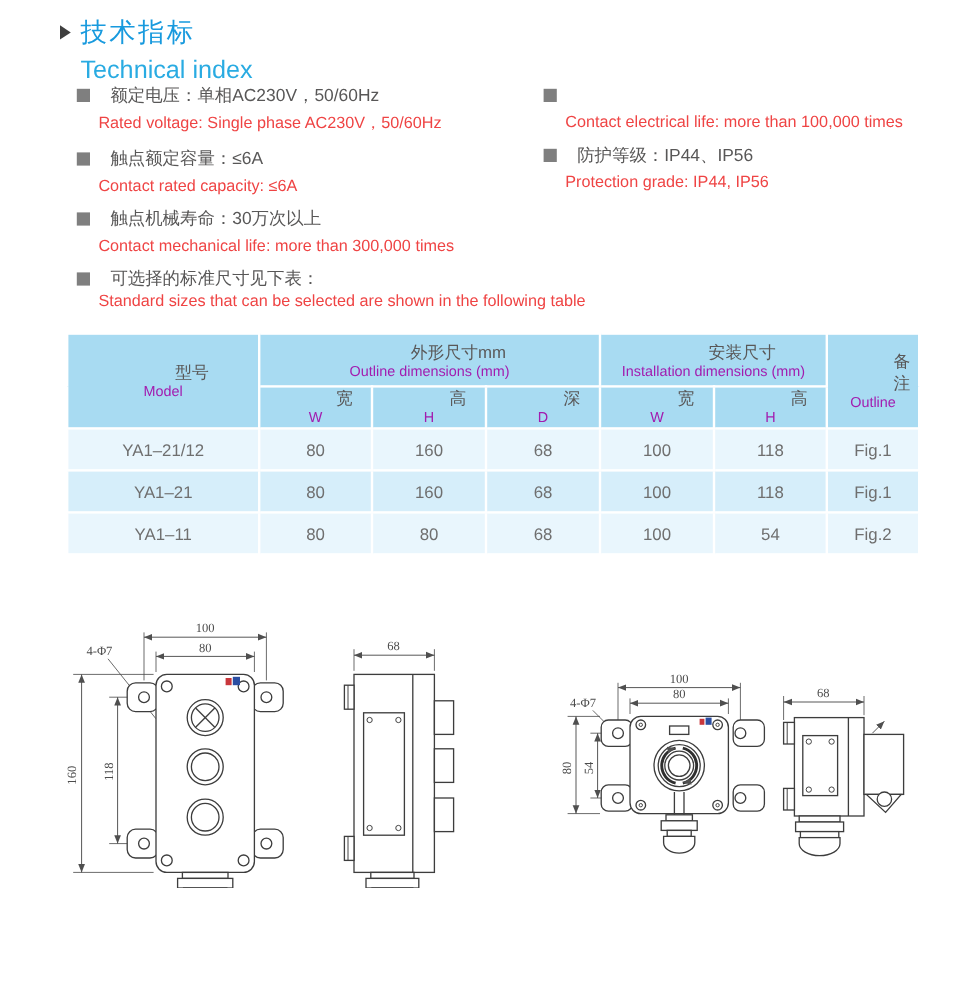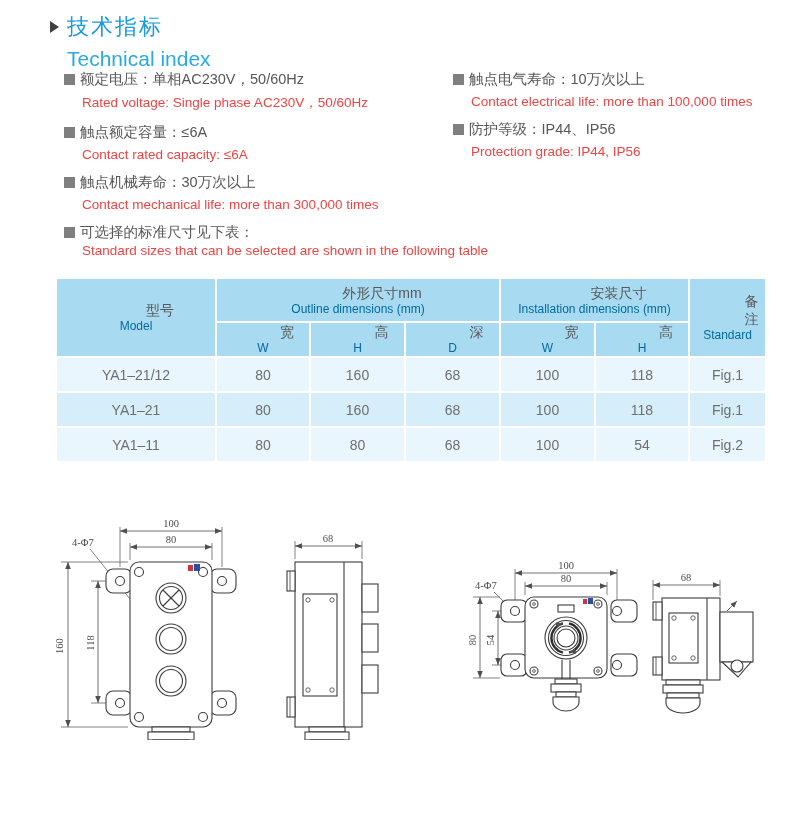--- a/index.html
+++ b/index.html
@@ -19,21 +19,21 @@
   }
   .title-zh { font-size:22px; color:#189ade; letter-spacing:2px; }
   .title-en { font-size:21px; color:#29abe2; margin:5px 0 0 17px; }
 
   
   .specs-col { position:absolute; top:68px; }
   .specs-left  { left:64px;  width:392px; }
   .specs-right { left:453px; width:356px; }
   .spec-item { margin-bottom:8px; }
   .spec-zh {
-    display:flex; align-items:center; gap:5px;
+    display:flex; align-items:center; gap:17px;
     font-size:14.5px; color:#585757; height:22px; white-space:nowrap;
   }
   .bullet { width:11px; height:11px; background:#7f7f7f; flex:0 0 auto; }
   .spec-en { margin:4px 0 9px 18px; font-size:13.5px; color:#ef4444; white-space:nowrap; }
   .spec-item.tight .spec-en { margin-top:0px; }
 
   
   .size-table {
     position:absolute; left:55px; top:277px; width:710px;
     border-collapse:collapse; table-layout:fixed;
@@ -42,21 +42,21 @@
     border:2px solid #fff; text-align:center; vertical-align:middle;
     font-weight:normal; padding:0;
   }
   .size-table thead th { background:#a8dbf2; }
   .size-table thead tr:first-child { height:44px; }
   .size-table thead tr:last-child  { height:31px; }
   .size-table tbody tr { height:35px; }
   .size-table tbody tr:nth-child(odd)  td { background:#e9f6fd; }
   .size-table tbody tr:nth-child(even) td { background:#d6eefa; }
   .th-zh { font-size:14px; color:#595757; line-height:18px;padding-left:48px; }
-  .th-en { font-size:12px; color:#0369a1; line-height:15px; }
+  .th-en { font-size:12px; color:#a21caf; line-height:15px; }
   .size-table td { font-size:14px; color:#6f6f6f; }
 
   
   .drawings { position:absolute; left:0; top:500px; pointer-events:none; }
   .ol  { stroke:#3d3d3d; stroke-width:1.1; fill:none; }
   .olw { stroke:#3d3d3d; stroke-width:1.1; fill:#fff; }
   .thin{ stroke:#3d3d3d; stroke-width:0.8; fill:none; }
   .dim { stroke:#4f4f4f; stroke-width:0.8; fill:none; }
   .ext { stroke:#4f4f4f; stroke-width:0.7; }
   .dimtxt {
@@ -107,21 +107,20 @@
         <span>可选择的标准尺寸见下表：</span>
       </div>
       <div class="spec-en">Standard sizes that can be selected are shown in the following table</div>
     </div>
   </div>
 
   <div class="specs-col specs-right">
     <div class="spec-item">
       <div class="spec-zh">
         <span class="bullet"></span>
-        <span>触点电气寿命：10万次以上</span>
       </div>
       <div class="spec-en">Contact electrical life: more than 100,000 times</div>
     </div>
     <div class="spec-item">
       <div class="spec-zh">
         <span class="bullet"></span>
         <span>防护等级：IP44、IP56</span>
       </div>
       <div class="spec-en">Protection grade: IP44, IP56</div>
     </div>
@@ -146,21 +145,21 @@
         <th colspan="3">
           <div class="th-zh">外形尺寸mm</div>
           <div class="th-en">Outline dimensions (mm)</div>
         </th>
         <th colspan="2">
           <div class="th-zh">安装尺寸</div>
           <div class="th-en">Installation dimensions (mm)</div>
         </th>
         <th rowspan="2">
           <div class="th-zh">备注</div>
-          <div class="th-en">Standard</div>
+          <div class="th-en">Outline</div>
         </th>
       </tr>
       <tr>
         <th>
           <div class="th-zh">宽</div>
           <div class="th-en">W</div>
         </th>
         <th>
           <div class="th-zh">高</div>
           <div class="th-en">H</div>

